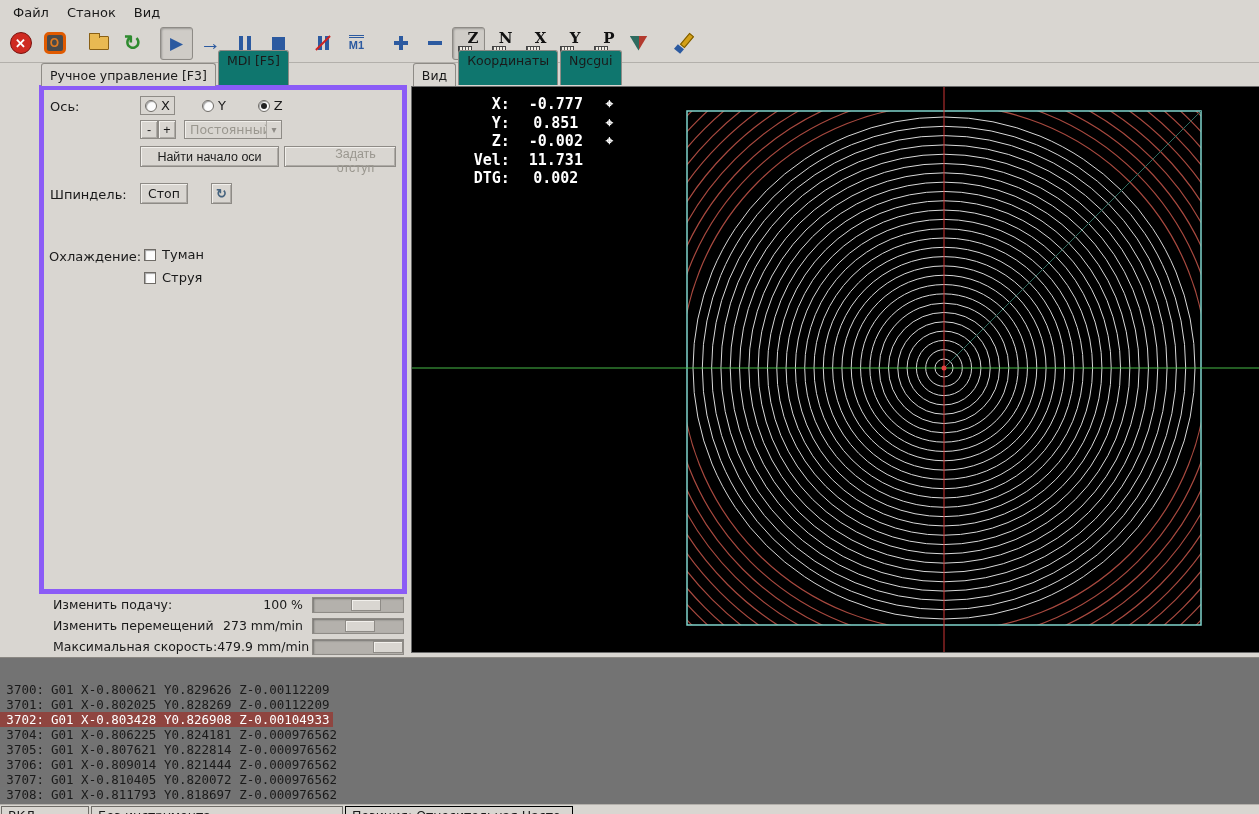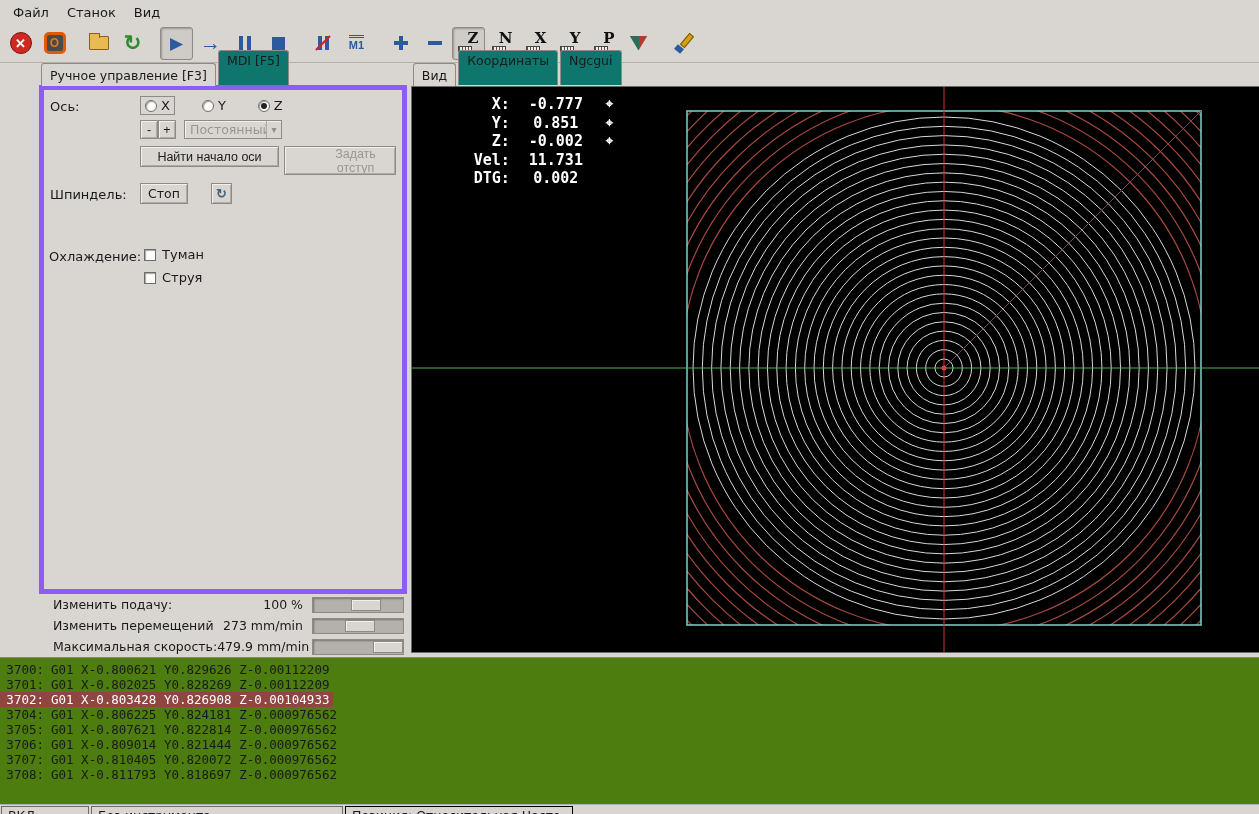--- a/index.html
+++ b/index.html
@@ -88,21 +88,21 @@
   .jog-row { position:absolute; left:96px; top:30px; display:flex; }
   .jog-btn { width:18px; height:19px; line-height:16px; }
   .jog-combo { margin-left:8px; width:98px; height:19px; display:flex; align-items:center;
     border:1px solid #8e8b86; box-shadow:inset 1px 1px 0 #f2f0ec; background:#d9d6d1; }
   .jog-combo .combo-text { flex:1; padding-left:5px; color:#9a978f; font-size:12.5px; white-space:nowrap; overflow:hidden; }
   .combo-arrow-box { width:15px; height:17px; border-left:1px solid #aeaba6; color:#8e8b86;
     font-size:10px; display:flex; align-items:center; justify-content:center; }
 
   .home-row { position:absolute; left:96px; top:56px; display:flex; gap:5px; }
   .home-btn { width:139px; height:21px; }
-  .offset-btn { width:112px; height:29px;padding-left:31px; }
+  .offset-btn { width:112px; height:21px;padding-left:31px; }
 
   .spindle-row { position:absolute; left:96px; top:93px; display:flex;gap:22px; }
   .spindle-combo { width:48px; height:21px; border:1px solid #8e8b86; background:#d9d6d1;
     box-shadow:inset 1px 1px 0 #f2f0ec, inset -1px -1px 0 #aeaba6; display:flex; align-items:center;
     justify-content:center; font-size:12.5px; }
   .spindle-arrow-btn { width:21px; height:21px; margin-left:1px; display:flex; align-items:center; justify-content:center; }
   .ico-circ { color:#46637e; font-size:13px; font-weight:bold; }
 
   .coolant-col { position:absolute; left:100px; top:157px; display:flex; flex-direction:column; gap:8px; }
   .check-wrap { display:flex; align-items:center; gap:6px; }
@@ -124,21 +124,21 @@
     background:#000; border:1px solid #6a6a6a; }
   .dro { position:absolute; top:8px; left:40px; font-family:"DejaVu Sans Mono","Liberation Mono",monospace;
     font-size:15px; font-weight:bold; color:#fff; line-height:18.5px; }
   .dro-row { display:flex; align-items:center; }
   .dro-label { width:58px; text-align:right; white-space:pre; }
   .dro-value { width:92px; text-align:center; white-space:pre; }
   .dro-homed { margin-left:4px; font-size:13px; visibility:hidden; font-family:"DejaVu Sans",sans-serif; }
   .dro-homed.homed { visibility:visible; }
 
   
-  .gcode { height:147px; background:#4d7c0f; border-top:1px solid #8a8782; padding-top:4px;
+  .gcode { height:147px; background:#737373; border-top:1px solid #8a8782; padding-top:24px;
     font-family:"DejaVu Sans Mono","Liberation Mono",monospace; font-size:12.5px; overflow:hidden; }
   .gcode-row { height:15px; line-height:15px; width:fit-content; padding-right:4px; white-space:pre; }
   .gcode-row .gnum { display:inline-block; width:44px; text-align:right; margin-right:7px; }
   .gcode-row.active { background:#8f4540; color:#fff; }
 
   
   .statusbar { height:22px; display:flex; gap:2px; padding:1px 1px; background:#d9d6d1;
     border-top:1px solid #b3b0ab; }
   .status-cell { border:1px solid #6f6c67; padding:1px 6px; font-size:12.5px;
     background:#d9d6d1; white-space:nowrap; overflow:hidden; }

